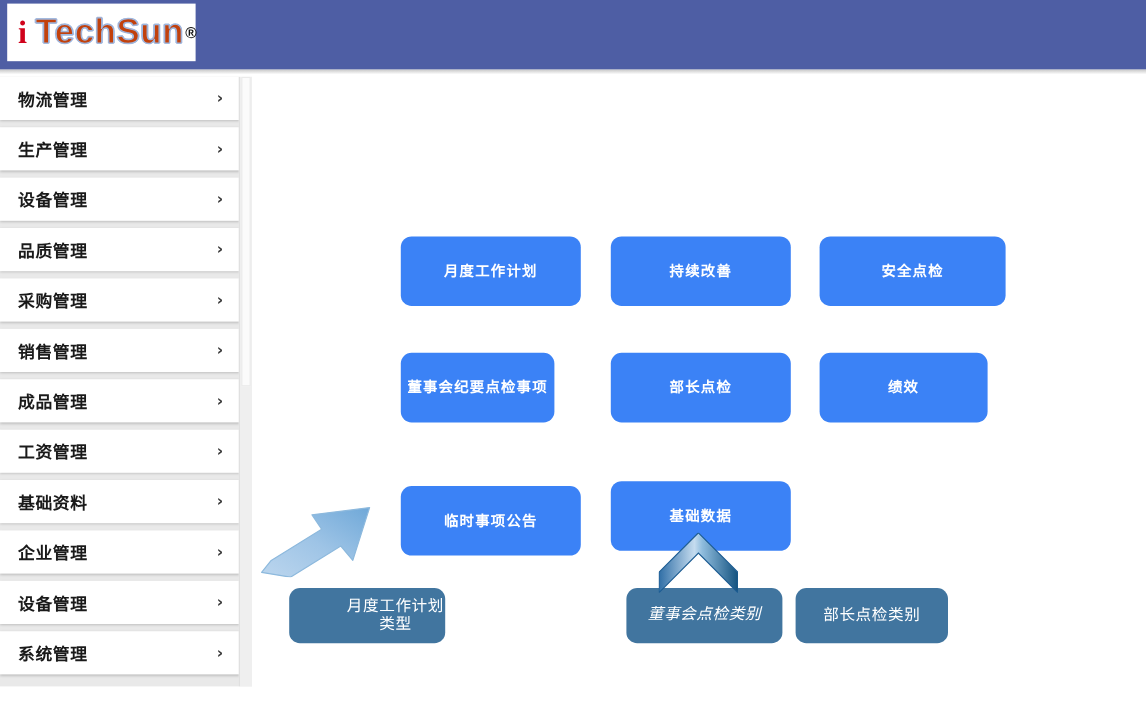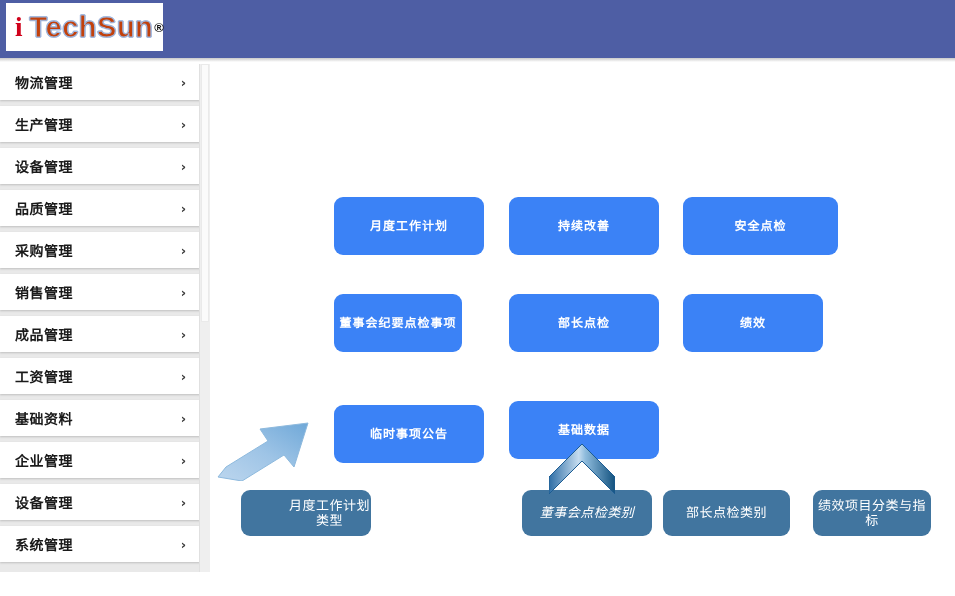--- a/index.html
+++ b/index.html
@@ -301,21 +301,20 @@
   <div class="node node-light" id="n-board-minutes">董事会纪要点检事项</div>
   <div class="node node-light" id="n-minister-check">部长点检</div>
   <div class="node node-light" id="n-performance">绩效</div>
 
   <div class="node node-light" id="n-temp-notice">临时事项公告</div>
   <div class="node node-light" id="n-basic-data">基础数据</div>
 
   <div class="node node-dark" id="n-plan-type">月度工作计划类型</div>
   <div class="node node-dark" id="n-board-cat">董事会点检类别</div>
   <div class="node node-dark" id="n-minister-cat">部长点检类别</div>
-  <div class="node node-dark" id="n-perf-cat">绩效项目分类与指标</div>
 
   <svg class="chevron-up" viewBox="0 0 66 50">
     <defs>
       <linearGradient id="chevGrad" x1="0" y1="0" x2="1" y2="0">
         <stop offset="0%" stop-color="#2f6ea6"></stop>
         <stop offset="45%" stop-color="#c5dcef"></stop>
         <stop offset="55%" stop-color="#8fbcdd"></stop>
         <stop offset="100%" stop-color="#13527f"></stop>
       </linearGradient>
     </defs>

